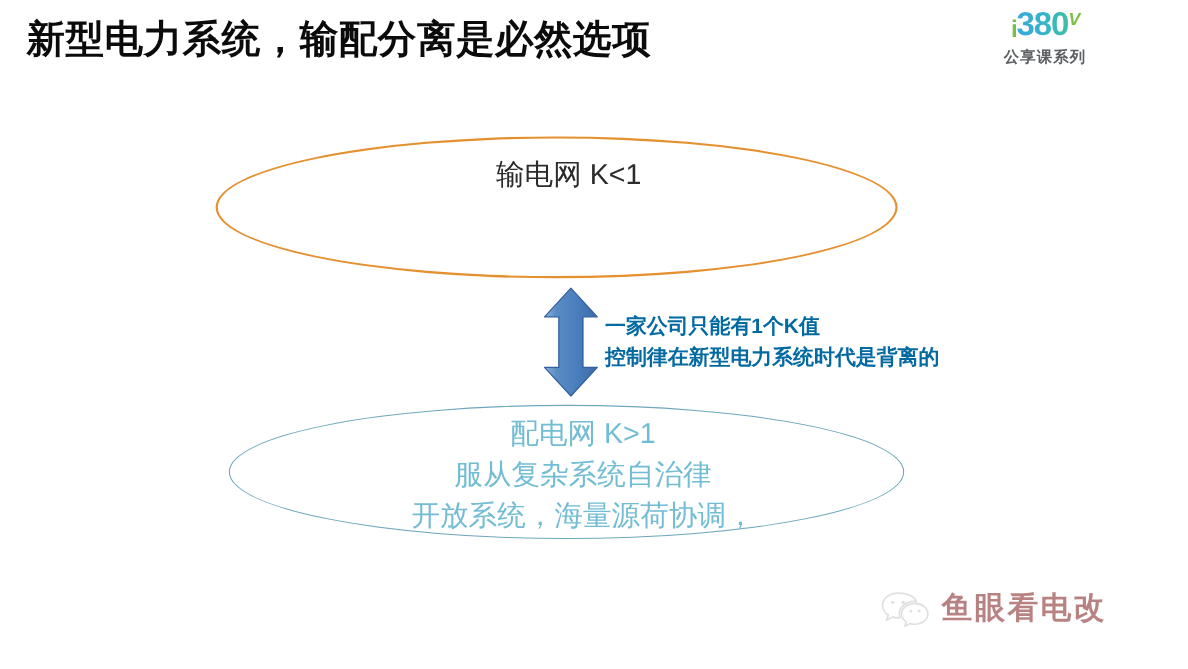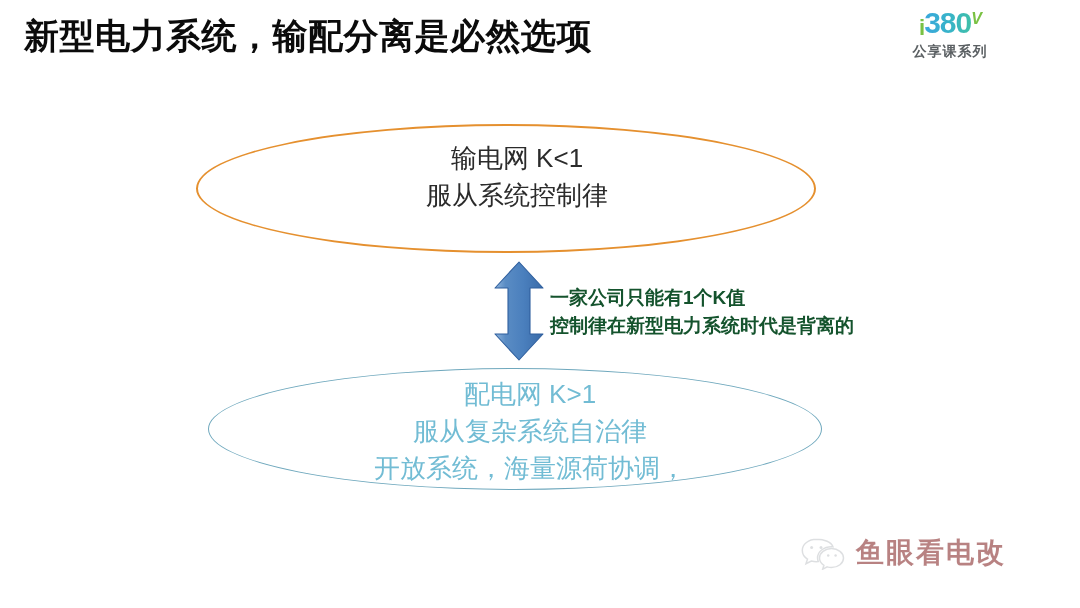--- a/index.html
+++ b/index.html
@@ -130,21 +130,21 @@
     height: 100px;
   }
 
   
   #annotation-note {
     position: absolute;
     left: 550px;
     top: 284px;
     font-size: 19px;
     font-weight: 700;
-    color: #14532d;
+    color: #0369a1;
     line-height: 1.45;
     white-space: nowrap;
   }
   #annotation-note .line { display: block; }
 
   
   #watermark {
     position: absolute;
     right: 28px;
     bottom: 36px;
@@ -172,21 +172,20 @@
     <span id="brand-wordmark">
       <i class="g-i">i</i><span class="g-num">380</span><span class="g-v">V</span>
     </span>
     <span id="brand-sub">公享课系列</span>
   </div>
 
   <div id="ellipse-transmission" class="ellipse-shape"></div>
 
   <div id="transmission-text" class="ellipse-text">
     <span class="line">输电网 K&lt;1</span>
-    <span class="line">服从系统控制律</span>
   </div>
 
   <svg id="double-arrow" viewBox="0 0 54 100">
     <defs>
       <linearGradient id="arrowGrad" x1="0" y1="0" x2="1" y2="0">
         <stop offset="0%" stop-color="#8fb4dc"></stop>
         <stop offset="22%" stop-color="#5a8cc4"></stop>
         <stop offset="60%" stop-color="#4a7fbd"></stop>
         <stop offset="100%" stop-color="#3a6ba8"></stop>
       </linearGradient>

